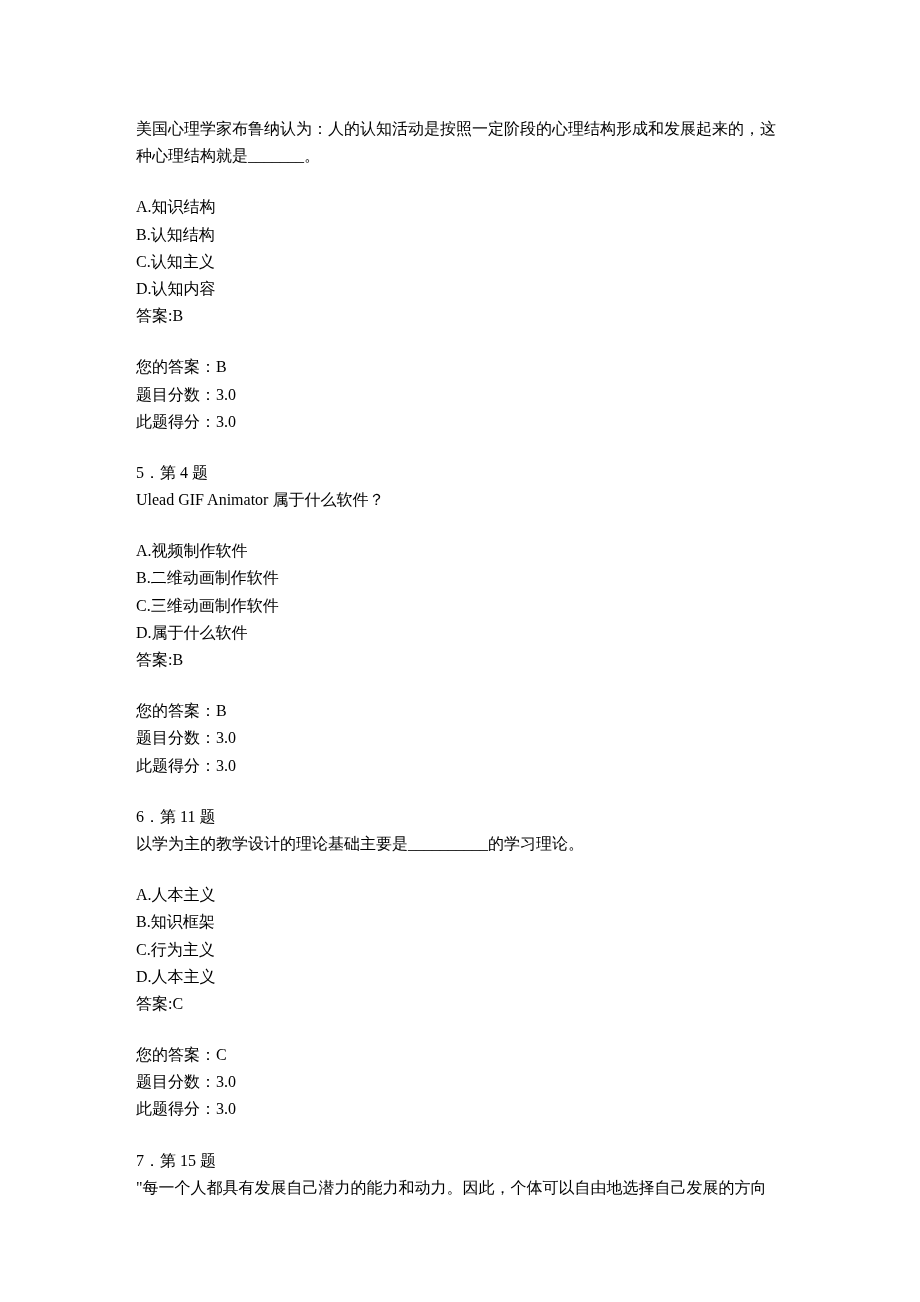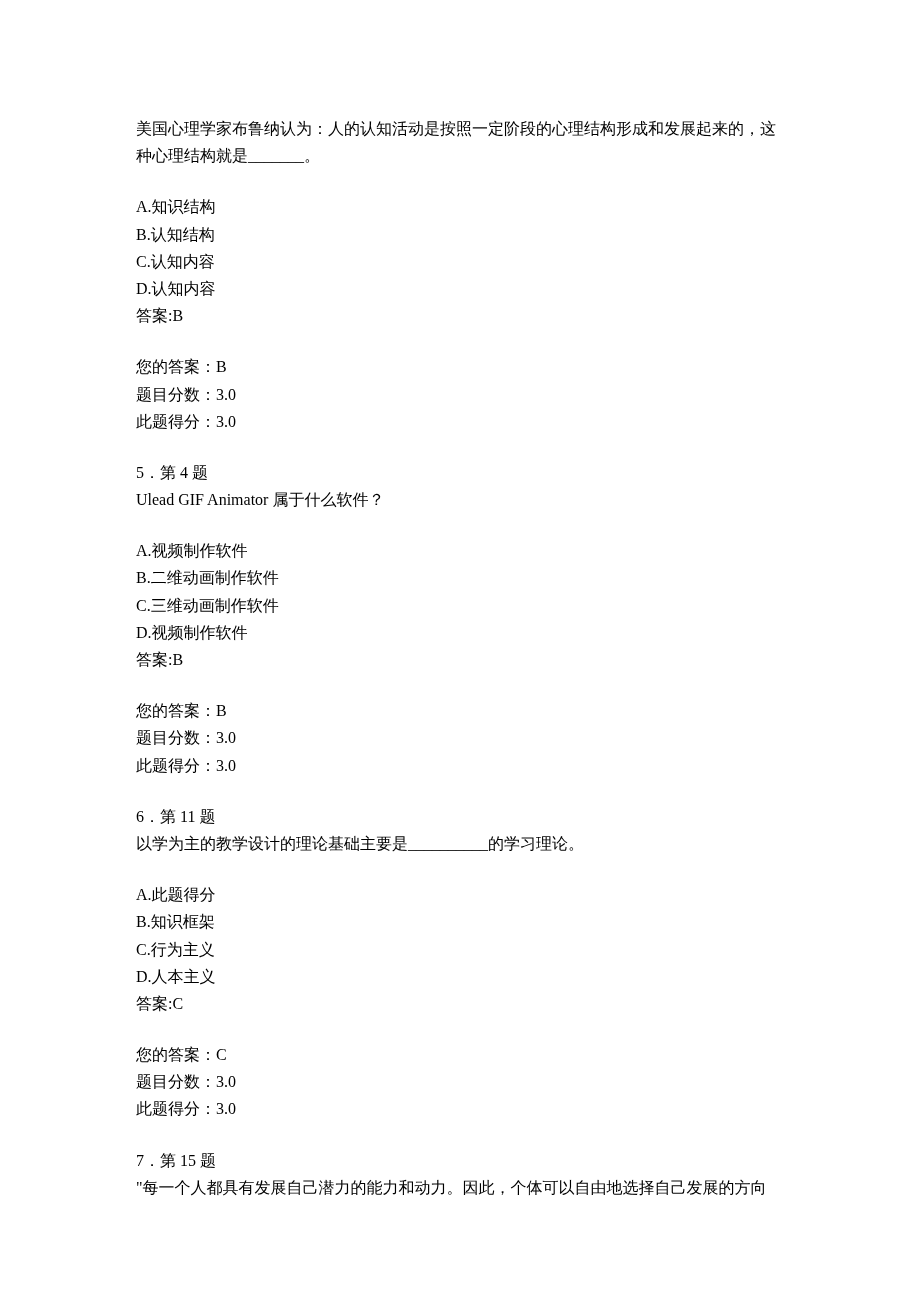--- a/index.html
+++ b/index.html
@@ -15,47 +15,47 @@
     .para { margin-bottom: 0; }
     .gap { height: 24px; }
   </style>
 </head>
 <body>
 
 <div class="para">美国心理学家布鲁纳认为：人的认知活动是按照一定阶段的心理结构形成和发展起来的，这种心理结构就是_______。</div>
 <div class="gap"></div>
 <div class="para">A.知识结构</div>
 <div class="para">B.认知结构</div>
-<div class="para">C.认知内容</div>
+<div class="para">C.认知主义</div>
 <div class="para">D.认知内容</div>
 <div class="para">答案:B</div>
 <div class="gap"></div>
 <div class="para">您的答案：B</div>
 <div class="para">题目分数：3.0</div>
 <div class="para">此题得分：3.0</div>
 <div class="gap"></div>
 
 <div class="para">5．第 4 题</div>
 <div class="para">Ulead GIF Animator 属于什么软件？</div>
 <div class="gap"></div>
 <div class="para">A.视频制作软件</div>
 <div class="para">B.二维动画制作软件</div>
 <div class="para">C.三维动画制作软件</div>
-<div class="para">D.视频制作软件</div>
+<div class="para">D.属于什么软件</div>
 <div class="para">答案:B</div>
 <div class="gap"></div>
 <div class="para">您的答案：B</div>
 <div class="para">题目分数：3.0</div>
 <div class="para">此题得分：3.0</div>
 <div class="gap"></div>
 
 <div class="para">6．第 11 题</div>
 <div class="para">以学为主的教学设计的理论基础主要是__________的学习理论。</div>
 <div class="gap"></div>
-<div class="para">A.此题得分</div>
+<div class="para">A.人本主义</div>
 <div class="para">B.知识框架</div>
 <div class="para">C.行为主义</div>
 <div class="para">D.人本主义</div>
 <div class="para">答案:C</div>
 <div class="gap"></div>
 <div class="para">您的答案：C</div>
 <div class="para">题目分数：3.0</div>
 <div class="para">此题得分：3.0</div>
 <div class="gap"></div>
 

